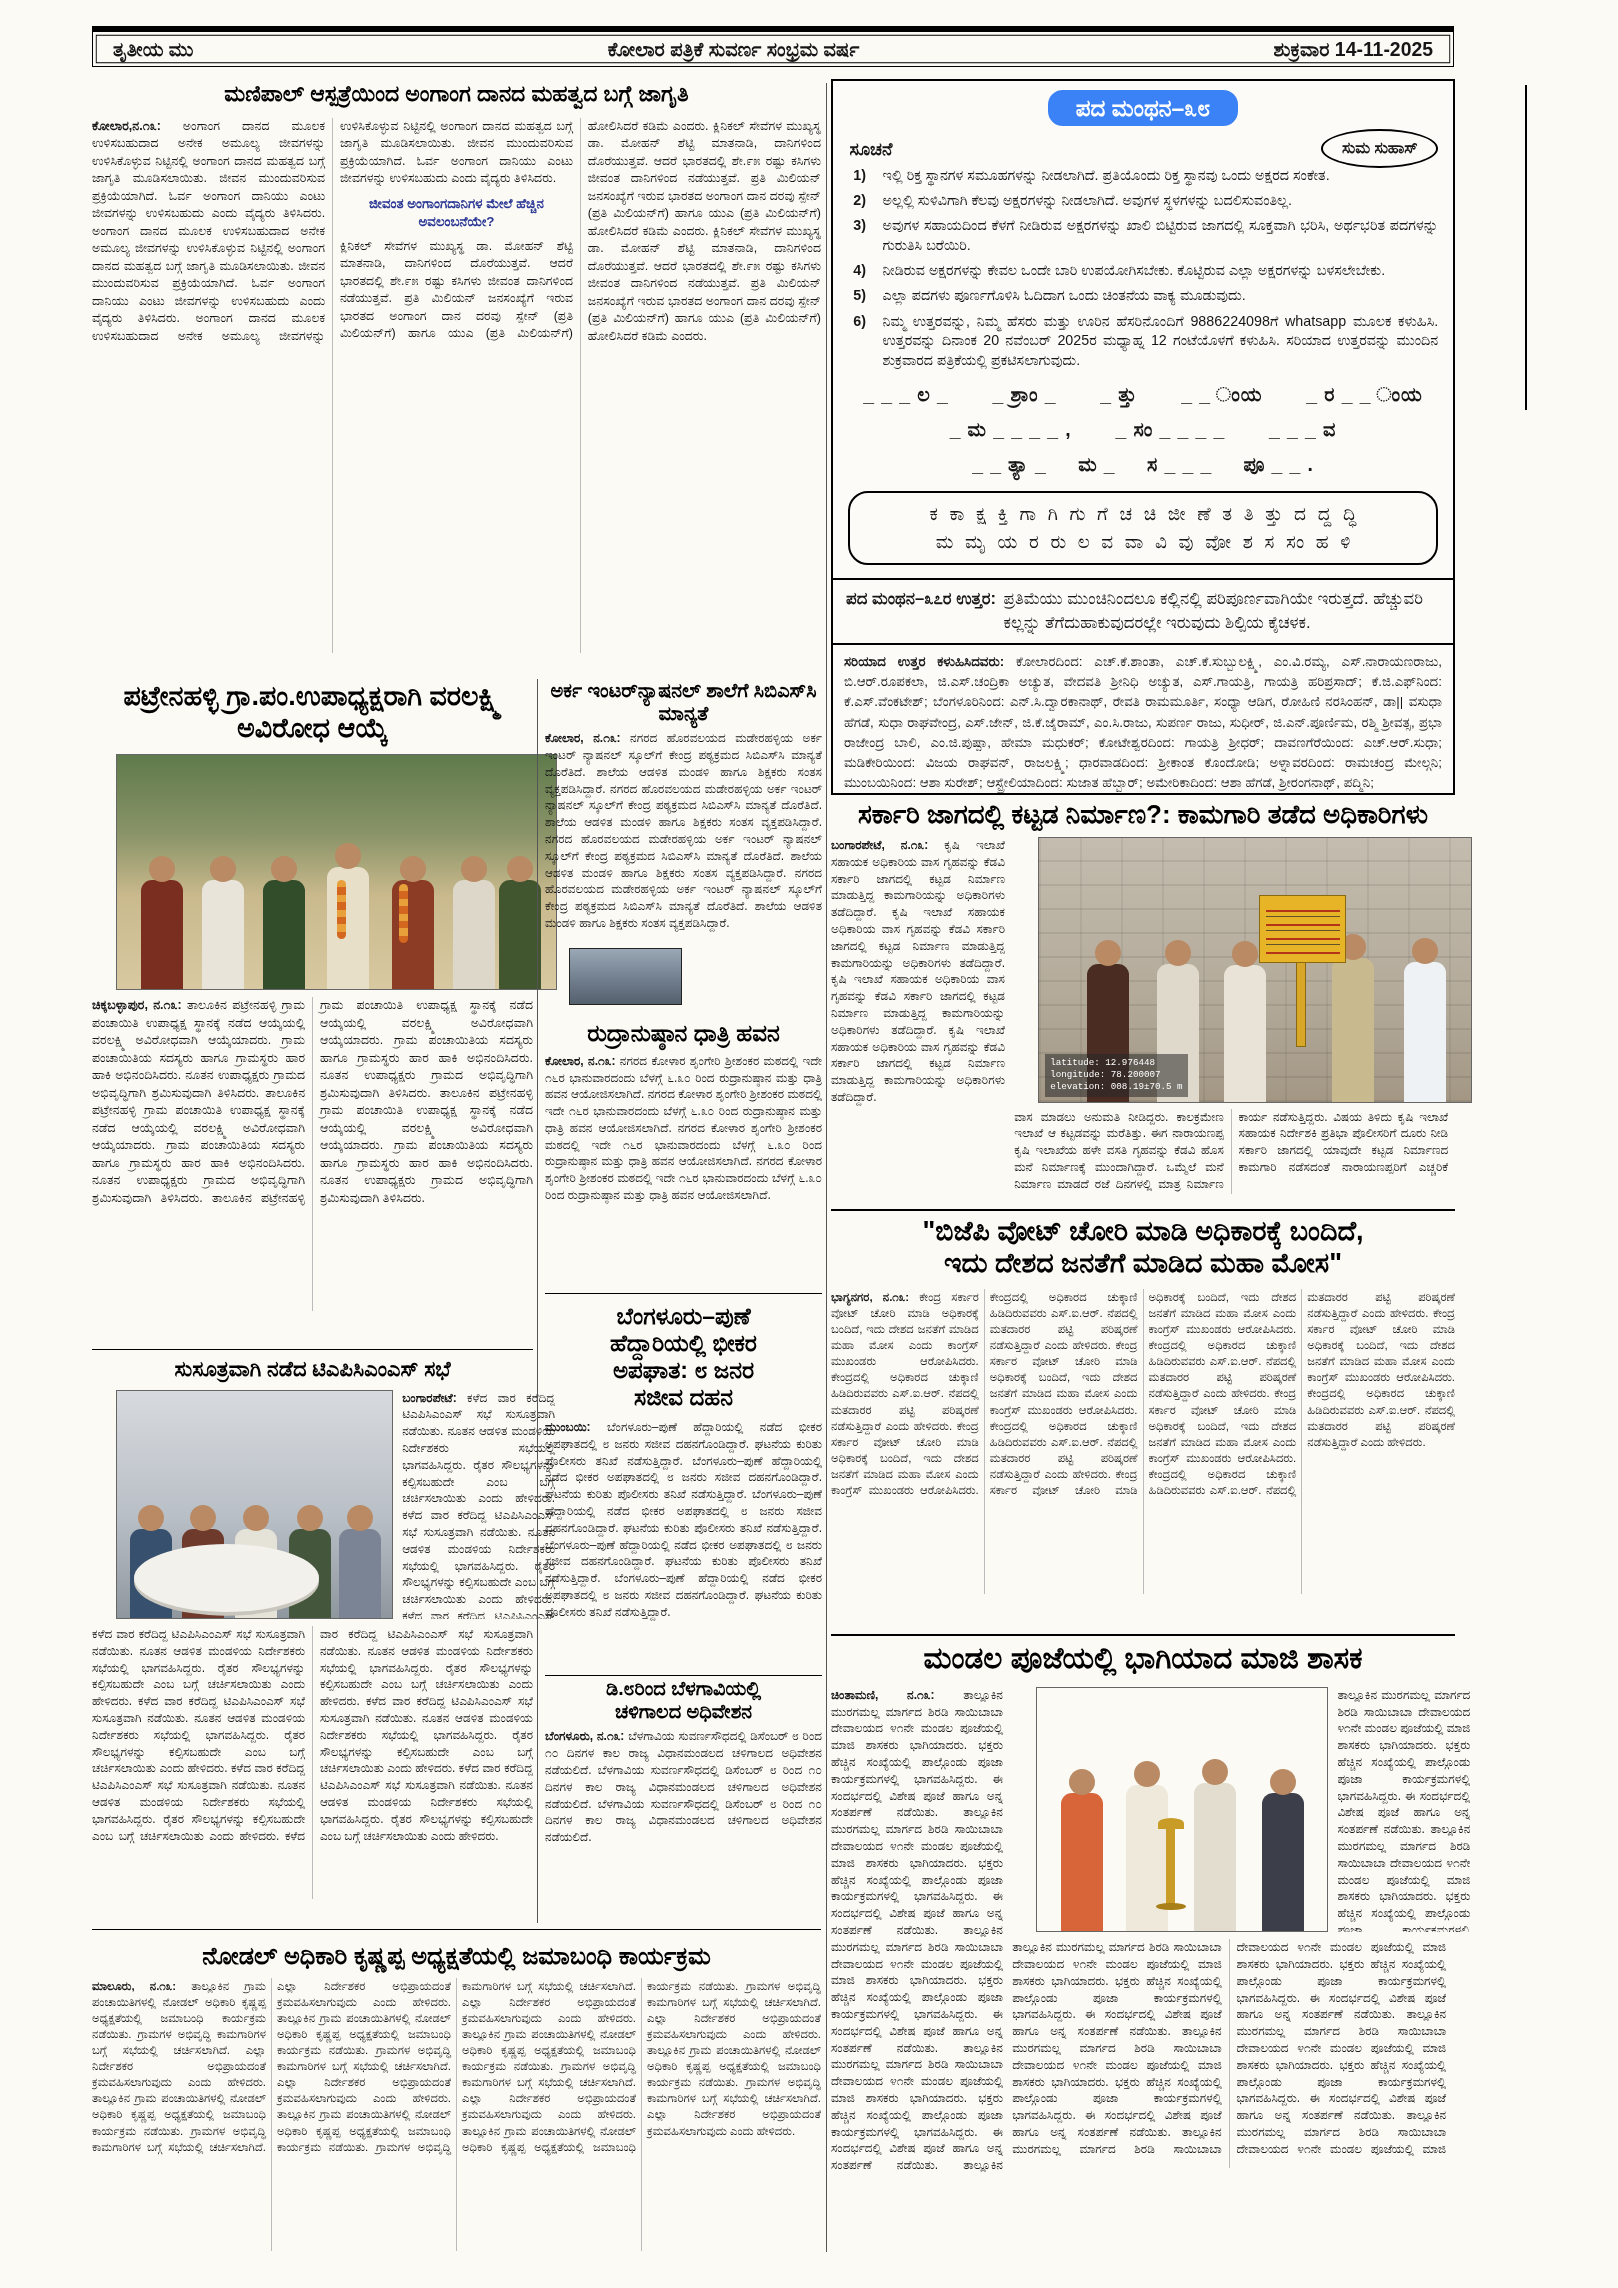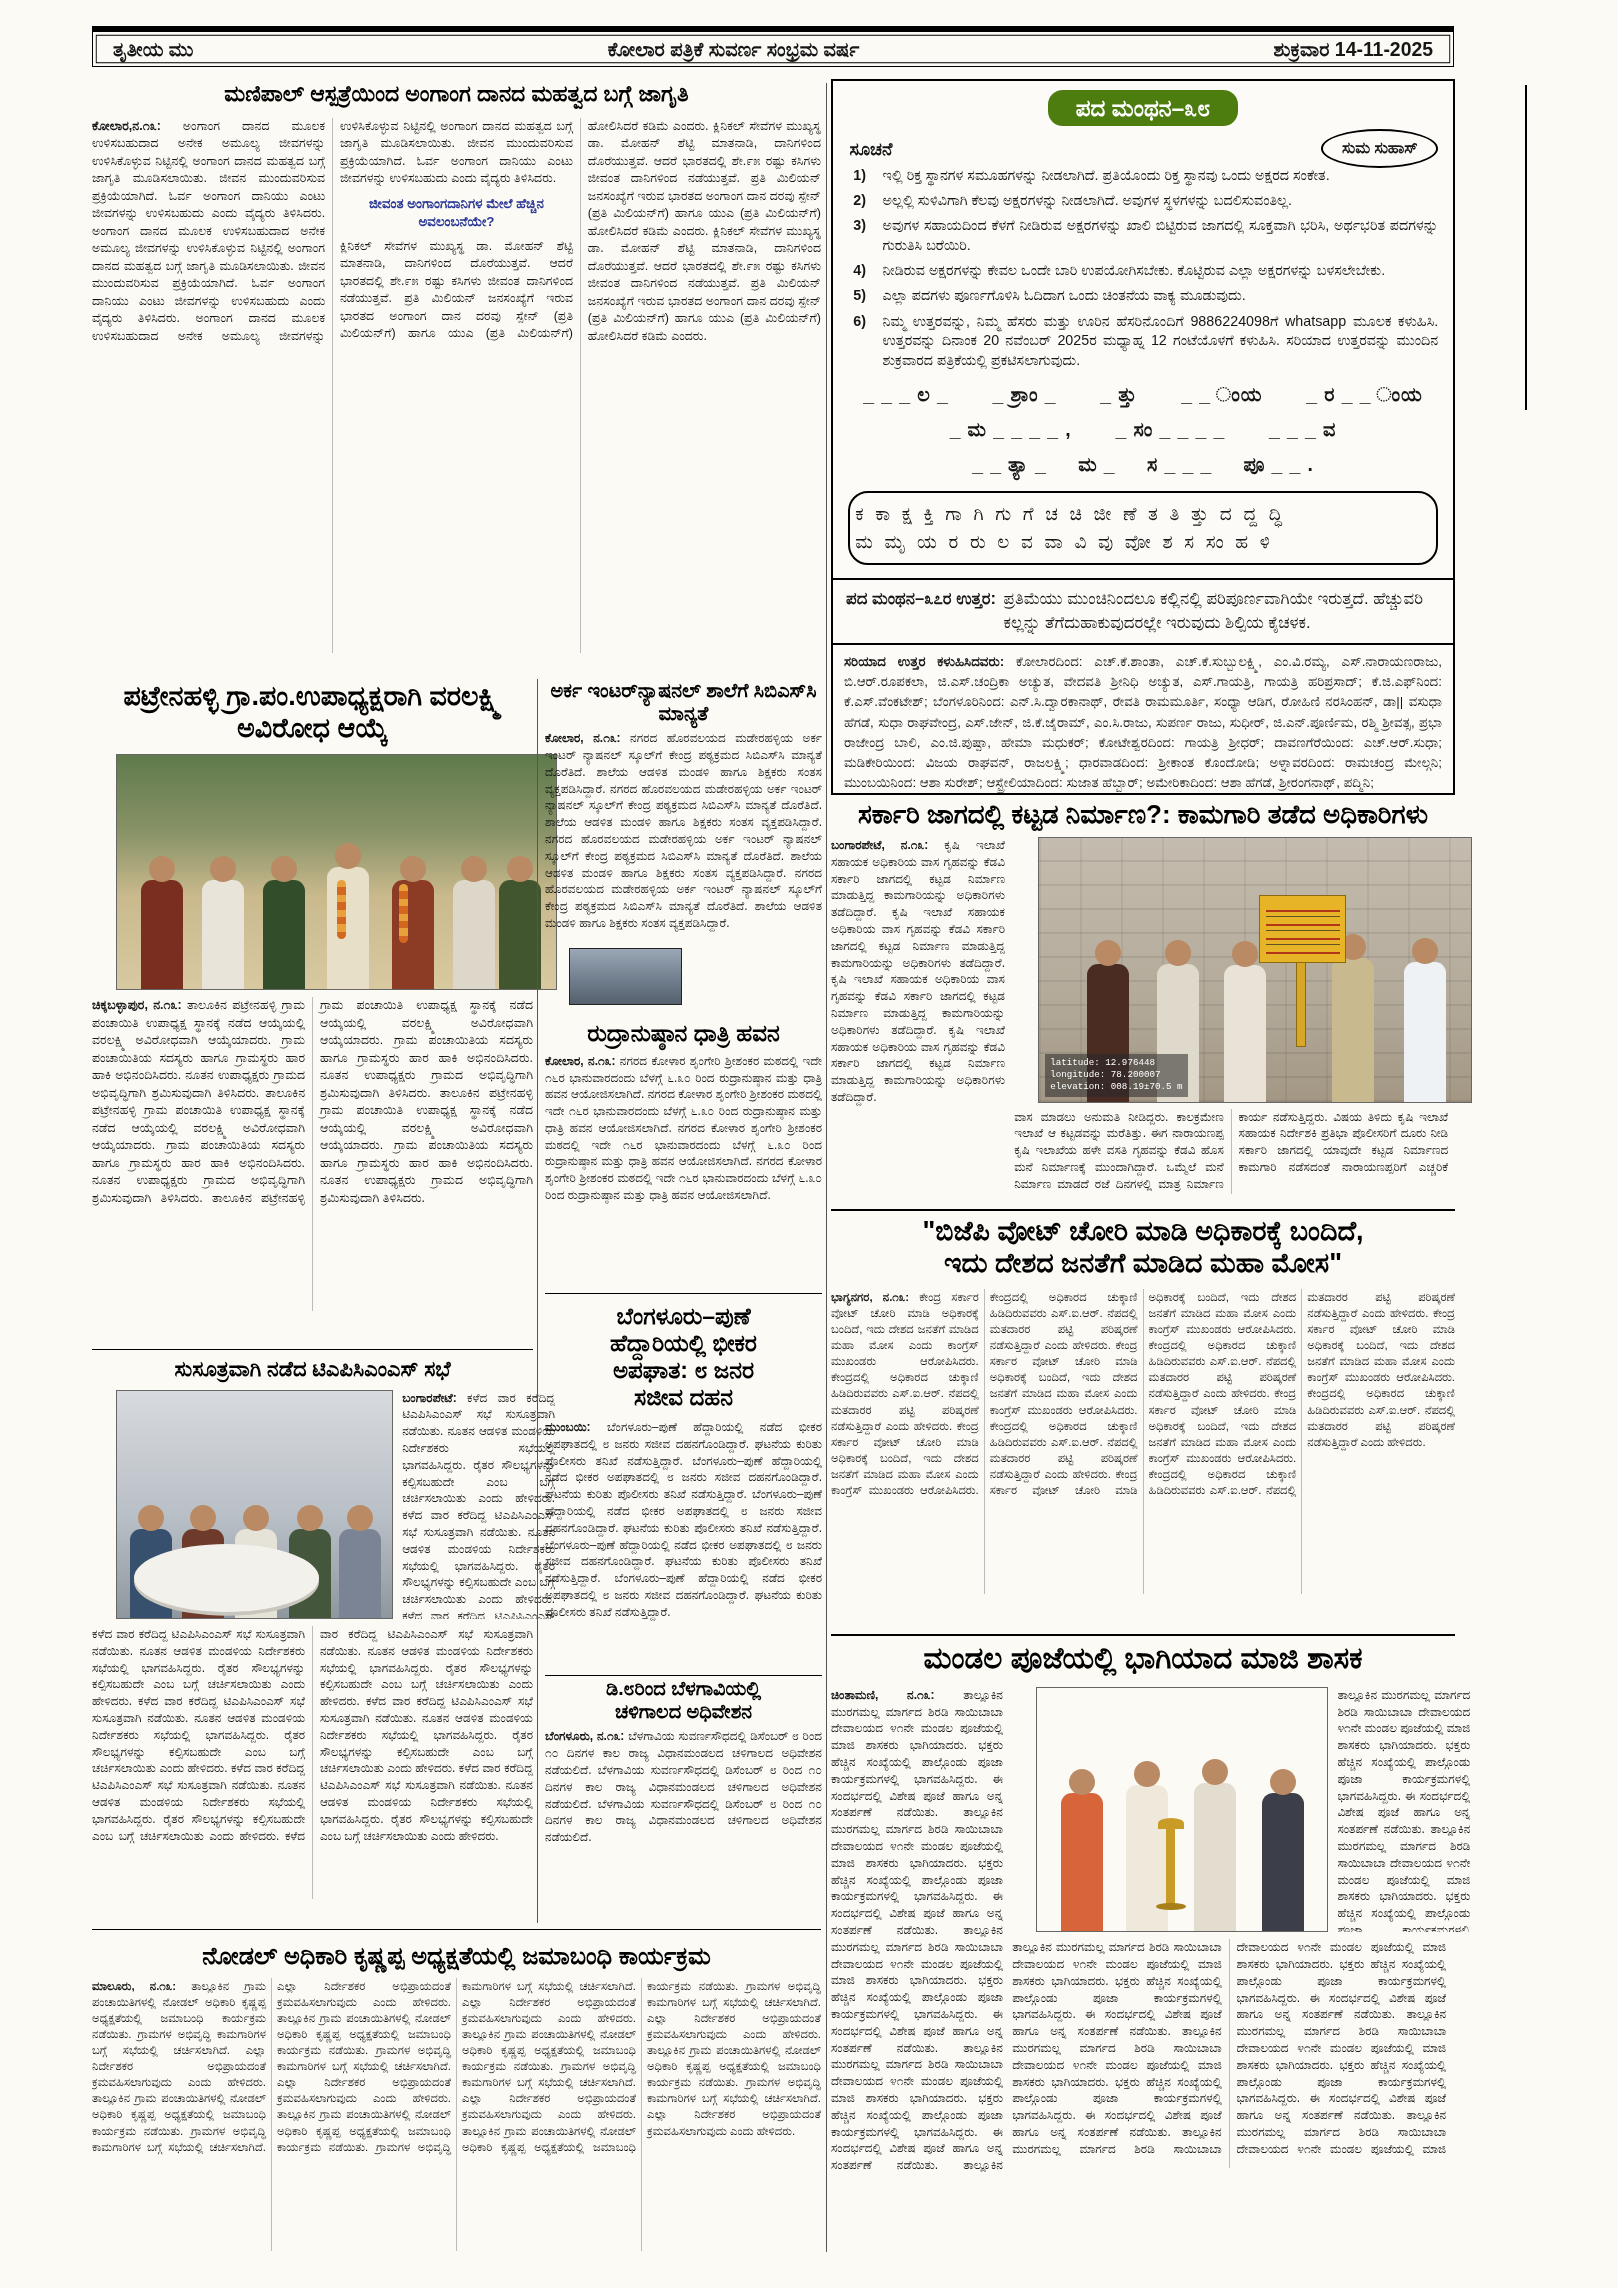--- a/index.html
+++ b/index.html
@@ -26,34 +26,34 @@
   .cols-4{column-count:4;column-gap:11px;column-rule:0.9px solid #bbb;}
   .inline-subhead{font-weight:bold;text-align:center;color:#283593;margin:7.4px 0;font-size:13.4px;line-height:1.3;}
   .rule-h{position:absolute;background:#000;height:1.8px;}
   .rule-v{position:absolute;background:#555;width:0.9px;}
   
   .puzzle{
     position:absolute;left:831px;top:79px;width:624px;height:716px;
     border:2.8px solid #000;box-sizing:border-box;background:#fcfbf7;
   }
   .puzzle-badge{
-    margin:9.2px auto 0;width:max-content;background:#4d7c0f;color:#fff;
+    margin:9.2px auto 0;width:max-content;background:#3b82f6;color:#fff;
     font-weight:bold;font-size:23px;padding:4.6px 28px;border-radius:14.8px;
   }
   .puzzle-author{
     position:absolute;right:14.8px;top:48px;border:2.8px solid #000;border-radius:50%;
     padding:8.3px 18.5px;font-weight:bold;font-size:15.7px;background:#fcfbf7;
   }
   .puzzle-note-label{font-weight:bold;font-size:17.5px;margin:13px 0 1.8px 16.6px;}
   .instructions{list-style:none;counter-reset:ins;margin:0;padding:0 14.8px 0 16.6px;}
   .instructions li{counter-increment:ins;position:relative;padding-left:33px;margin:5.5px 0;font-size:14.3px;line-height:1.38;text-align:justify;}
   .instructions li::before{content:counter(ins) ")";position:absolute;left:3.7px;font-weight:bold;}
   .blanks{white-space:pre;text-align:center;font-weight:bold;font-size:19.4px;margin:12px 5.5px 0;letter-spacing:0.9px;}
   .letterbox{border:2.8px solid #000;border-radius:20px;margin:14.8px 14.8px 0;padding:7.4px 5.5px;}
-  .letterline{font-size:18.5px;word-spacing:6.5px;line-height:1.5;}
+  .letterline{text-align:center;font-size:18.5px;word-spacing:6.5px;line-height:1.5;}
   .answer-strip{border-top:2.8px solid #000;margin-top:13px;padding:7.4px 13px;display:flex;gap:7.4px;font-size:16.6px;line-height:1.45;}
   .answer-strip .lbl{font-weight:bold;white-space:nowrap;text-align:right;}
   .senders{border-top:2.8px solid #000;padding:7.4px 11px;font-size:13.4px;line-height:1.5;text-align:justify;}
   
   .photo{position:relative;overflow:hidden;border:0.9px solid #666;box-sizing:border-box;margin-left:24px;}
   .person{position:absolute;bottom:0;width:42px;height:109px;border-radius:11px 11px 0 0;background:#5a4636;}
   .person::before{content:"";position:absolute;top:-24px;left:50%;transform:translateX(-50%);
     width:26px;height:26px;border-radius:50%;background:#b98a63;}
   
   .photo-group{background:linear-gradient(#5f7a4c 0%,#8a9468 34%,#c9b98d 60%,#d9c9a1 100%);}

